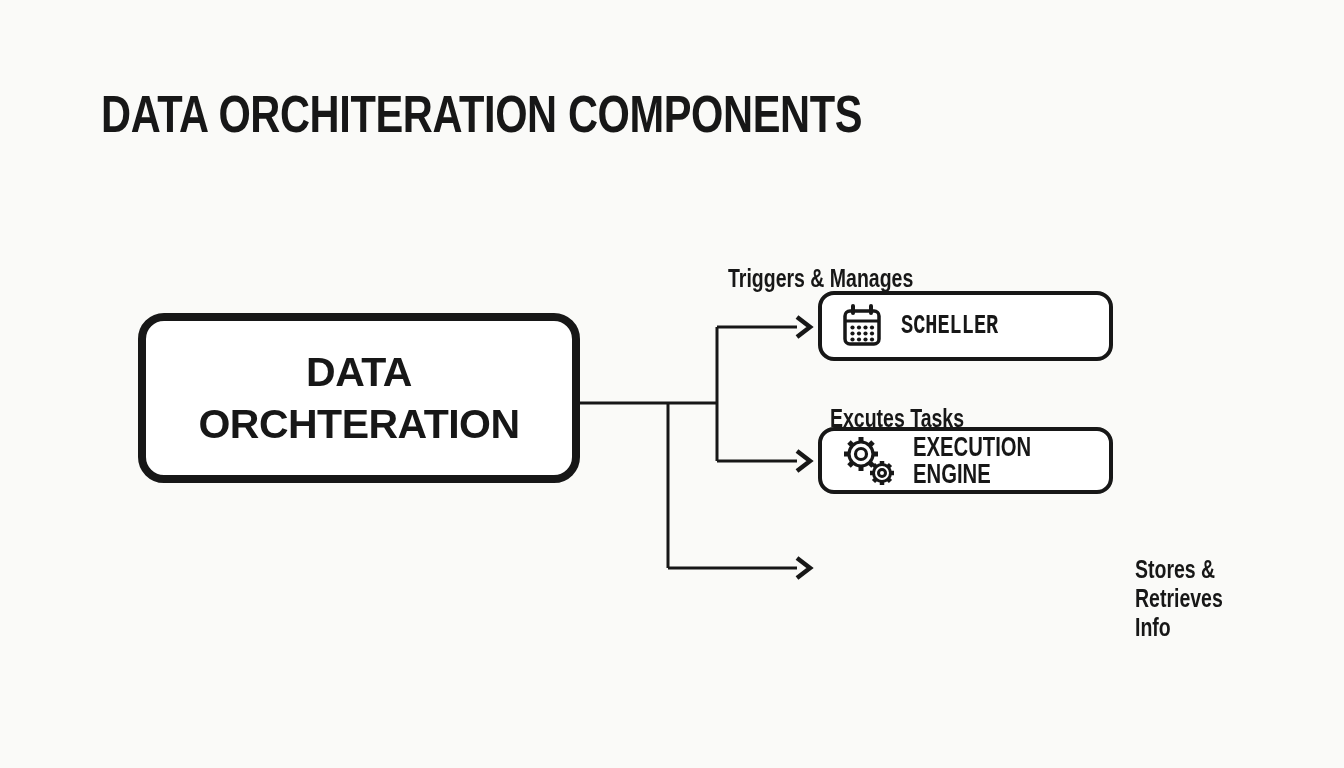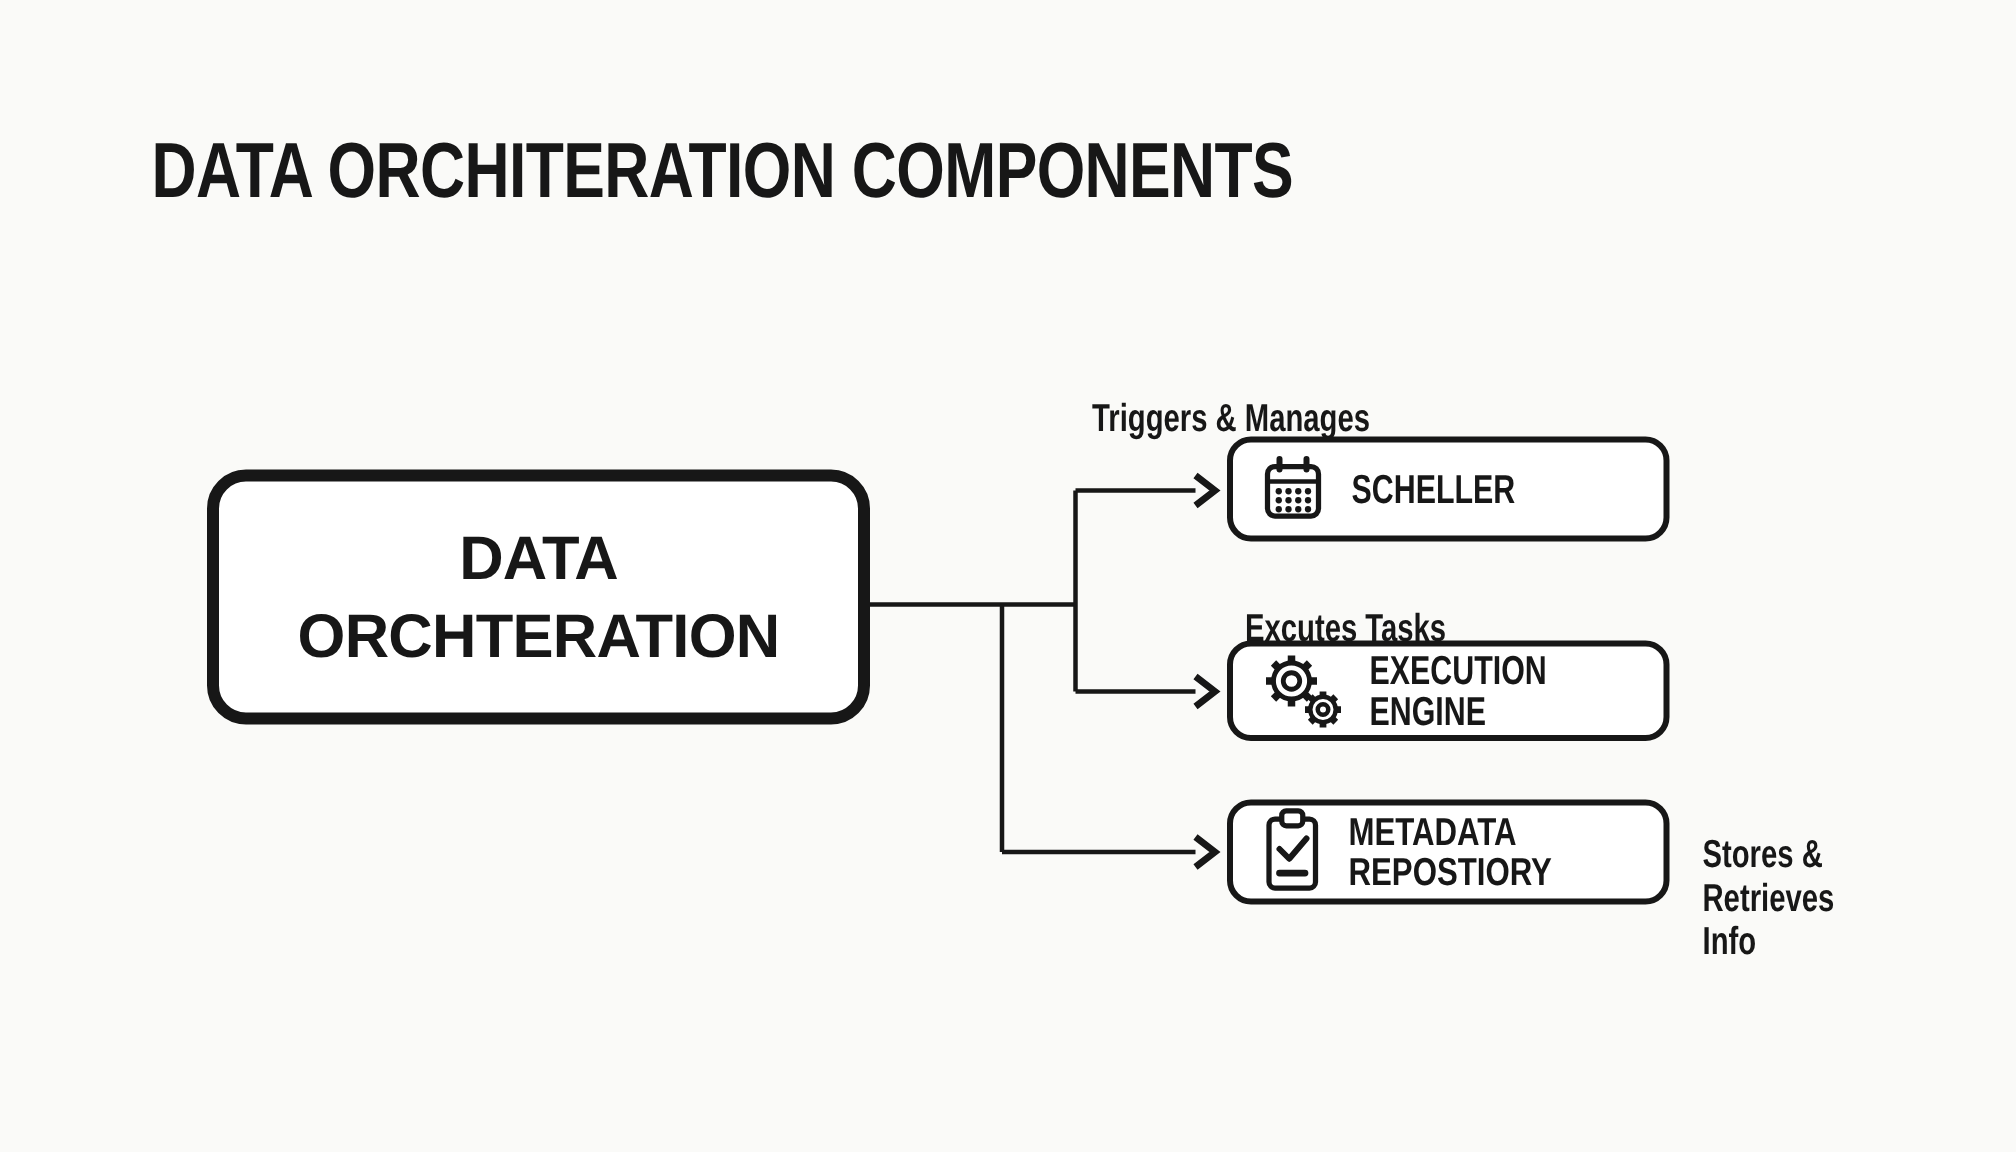--- a/index.html
+++ b/index.html
@@ -54,21 +54,21 @@
   .node{
     position:absolute;
     left:818px;
     width:295px;
     background:var(--node-fill);
     border:4px solid var(--ink);
     border-radius:16px;
     display:flex;align-items:center;
     padding-left:17px;
   }
-  .node-scheduler{top:291px;height:70px;}
+  .node-scheduler{top:291px;height:70px;font-family:Liberation Mono, monospace;}
   .node-execution{top:427px;height:67px;}
   .node-metadata{top:533px;height:70px;}
   .node .icon{flex:0 0 auto;margin-right:16px;color:var(--ink);}
   .node-label{
     font-size:27px;
     font-weight:bold;
     line-height:1.0;
     letter-spacing:0;
   }
   .node-metadata .node-label{font-size:26px;line-height:1.05;--sx:0.8;}
@@ -188,26 +188,14 @@
           <line x1="43" y1="34.5" x2="43" y2="29"></line>
           <line x1="47.6" y1="36.4" x2="51.5" y2="32.5"></line>
         </g>
         <circle class="whitefill" cx="43" cy="41" r="8.5" stroke-width="3"></circle>
         <circle class="stroked" cx="43" cy="41" r="3.5" stroke-width="3"></circle>
       </svg>
     </span>
     <span class="node-label cx" style="--sx:0.75">EXECUTION ENGINE</span>
   </div>
 
-  <div class="node node-metadata">
-    <span class="icon">
-      <svg width="44" height="60" viewBox="0 0 44 60">
-        <rect class="whitefill" x="7" y="8" width="31" height="46" rx="4" stroke-width="3.5"></rect>
-        <rect class="whitefill" x="15.5" y="2.5" width="14" height="10" rx="3" stroke-width="3.5"></rect>
-        <path class="stroked" d="M14 28 l6.5 6.5 L32 21" stroke-width="4" stroke-linecap="round" stroke-linejoin="round"></path>
-        <line class="stroked" x1="14" y1="44" x2="31" y2="44" stroke-width="4.5" stroke-linecap="round"></line>
-      </svg>
-    </span>
-    <span class="node-label cx">METADATA
-REPOSTIORY</span>
-  </div>
 
 </div>
 
 </body></html>

